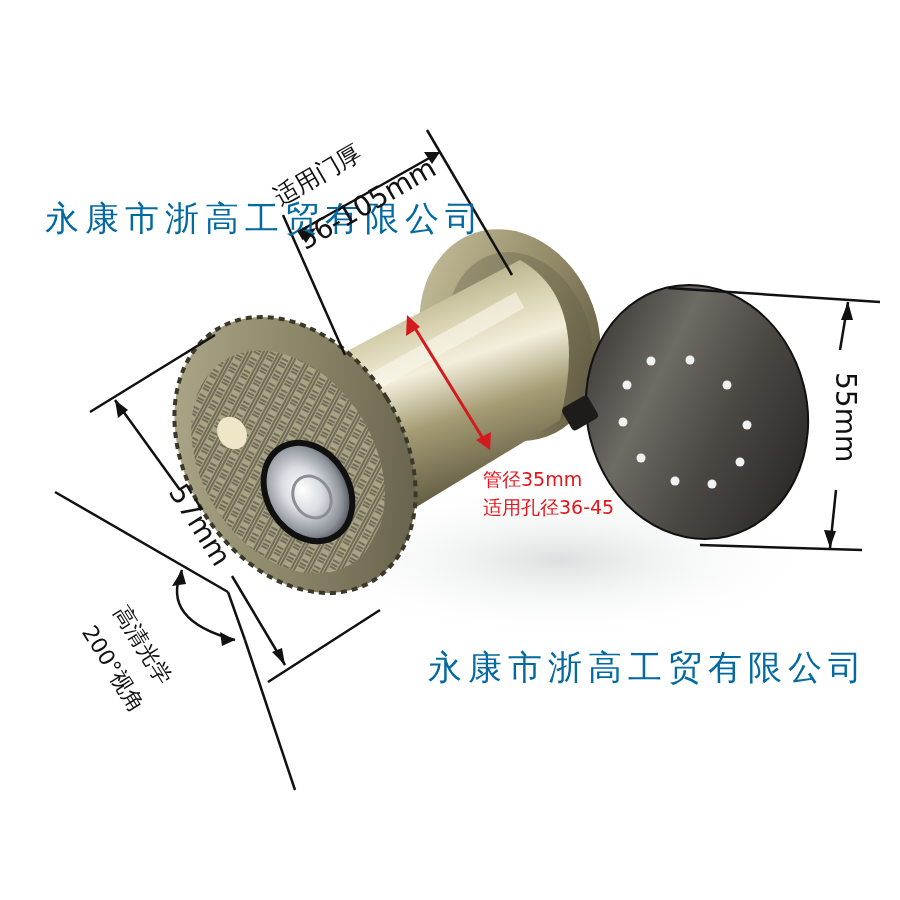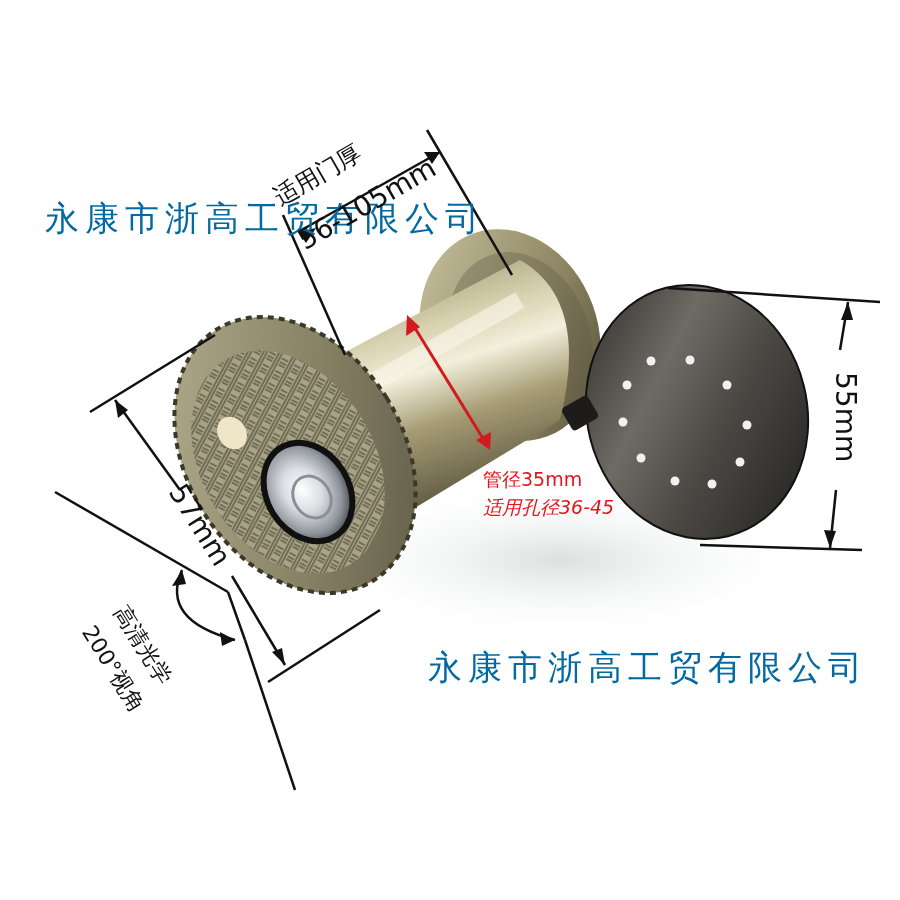--- a/index.html
+++ b/index.html
@@ -159,18 +159,18 @@
   <div class="watermark" style="left:428px; top:645px;">永康市浙高工贸有限公司</div>
 
   <div class="dim-label" style="left:268px; top:185px; font-size:24px; transform: rotate(-30deg);">适用门厚</div>
   <div class="dim-label" style="left:292px; top:228px; font-size:28px; transform: rotate(-30deg);">56-105mm</div>
 
   <div class="dim-label" style="left:190px; top:478px; font-size:28px; transform: rotate(58deg);">57mm</div>
 
   <div class="dim-label" style="left:862px; top:372px; font-size:28px; transform: rotate(90deg);">55mm</div>
 
   <div class="red-label" style="left:456px; top:467px;">管径35mm</div>
-  <div class="red-label" style="left:456px; top:495px;font-style:italic;">适用孔径36-45</div>
+  <div class="red-label" style="left:456px; top:495px;">适用孔径36-45</div>
 
   <div class="dim-label" style="left:132px; top:600px; font-size:22px; transform: rotate(58deg);">高清光学</div>
   <div class="dim-label" style="left:100px; top:620px; font-size:22px; transform: rotate(58deg);">200°视角</div>
 
 </div>
 
 </body></html>

